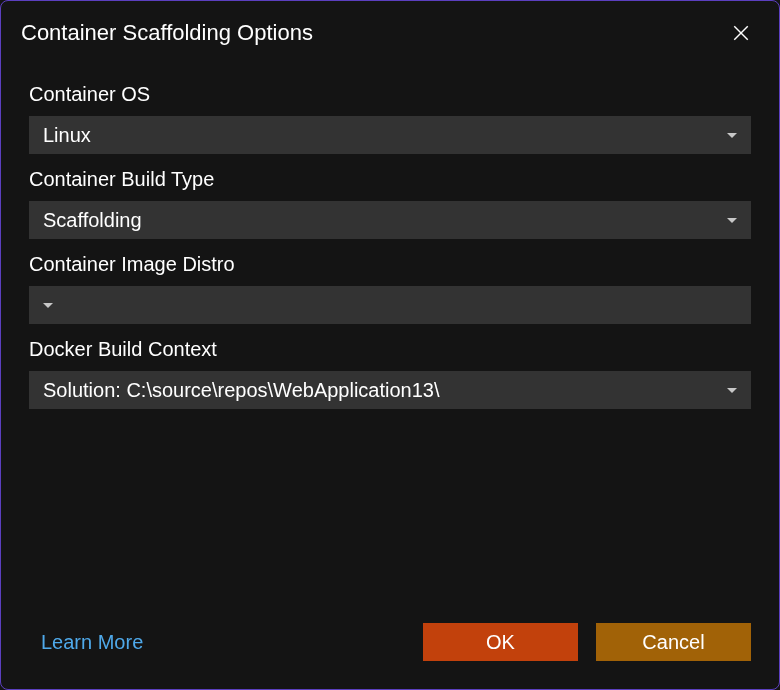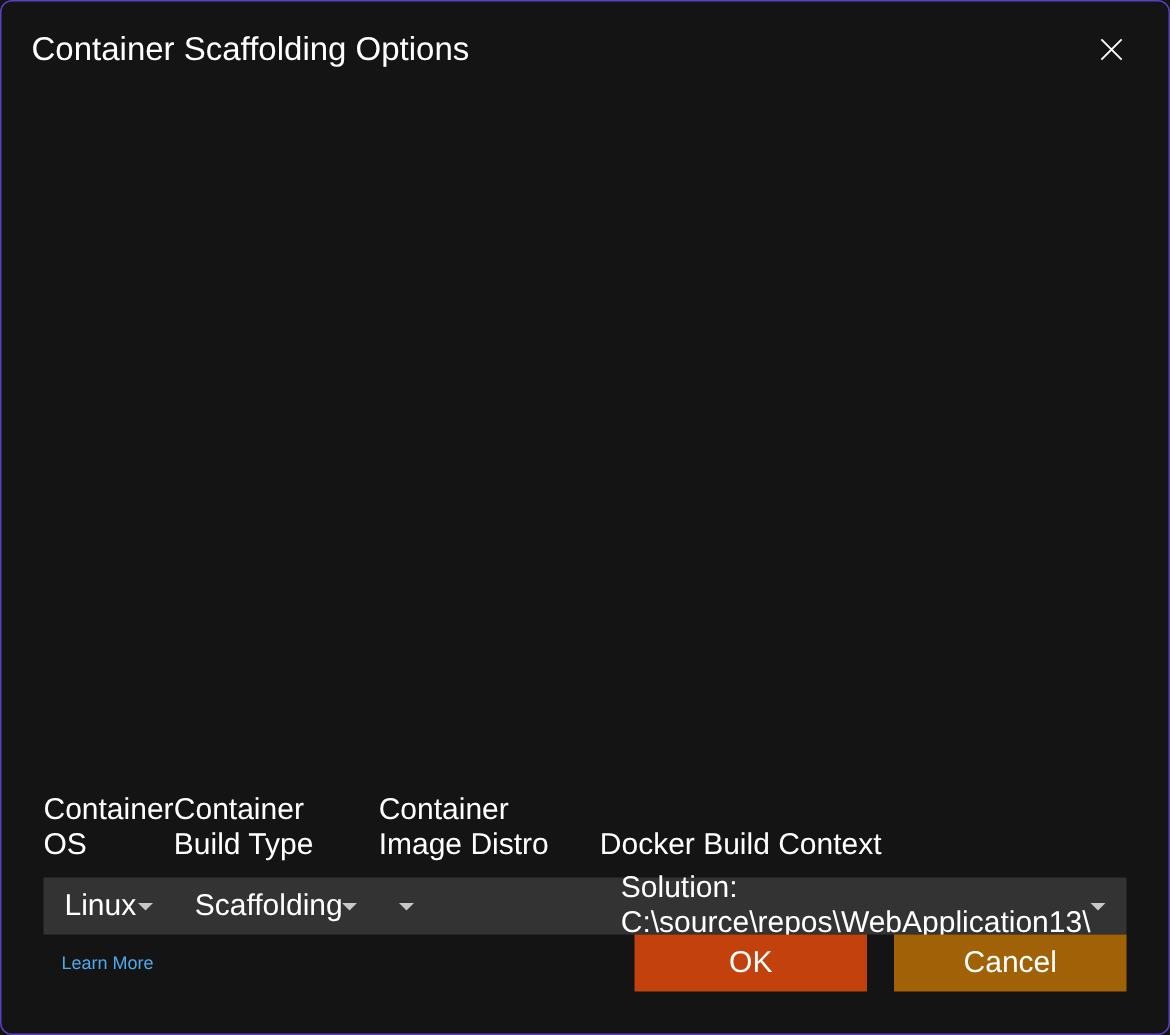--- a/index.html
+++ b/index.html
@@ -41,25 +41,24 @@
       color: #ffffff;
     }
     .close-button svg {
       width: 18px;
       height: 18px;
     }
     .content {
       flex: 1;
       padding: 10px 28px 0 28px;
       display: flex;
-      flex-direction: row;
-      align-items: flex-end;
+      flex-direction: column;
     }
     .field {
-      margin-top: 24px;
+      margin-top: 14px;
     }
     .field:first-child {
       margin-top: 8px;
     }
     .field-label {
       font-size: 20px;
       font-weight: 400;
       color: #ffffff;
       margin-bottom: 10px;
     }
@@ -85,21 +84,21 @@
       border-right: 5px solid transparent;
       border-top: 5px solid #c8c8c8;
     }
     .footer {
       display: flex;
       align-items: center;
       padding: 0 28px 28px 40px;
       gap: 18px;
     }
     .learn-more {
-      font-size: 12px;
+      font-size: 20px;
       color: #4fa9ea;
       cursor: pointer;
     }
     .spacer {
       flex: 1;
     }
     .btn {
       width: 155px;
       height: 38px;
       display: flex;

